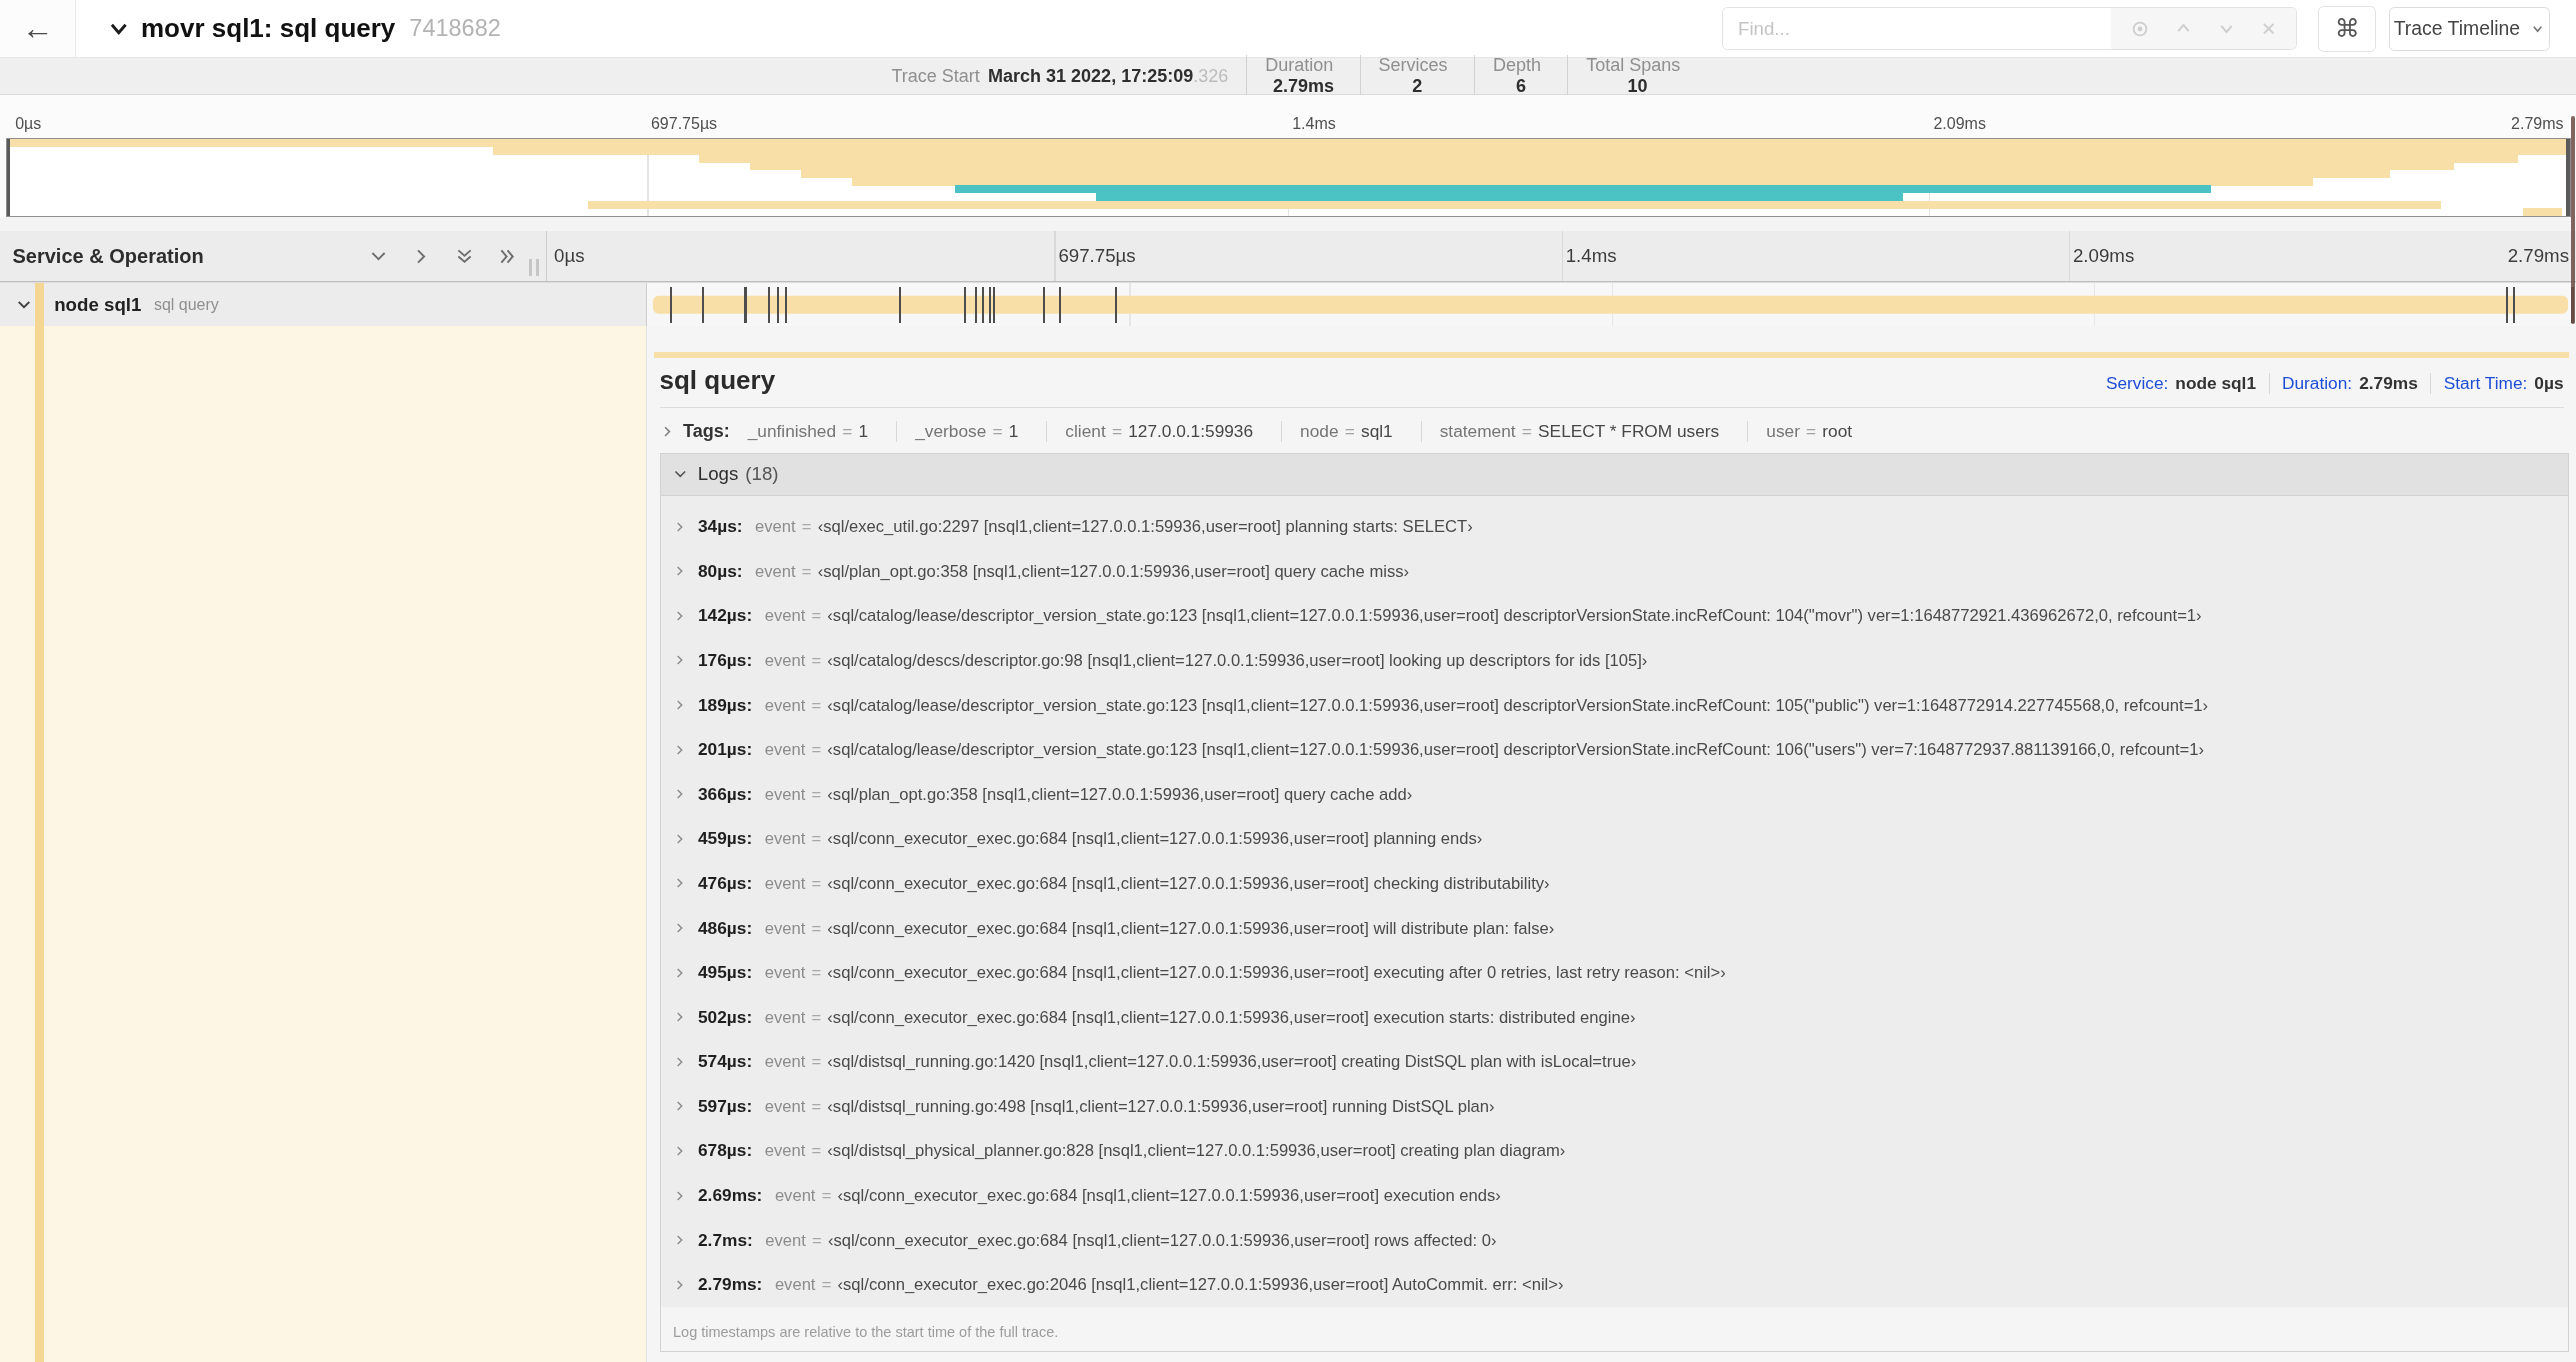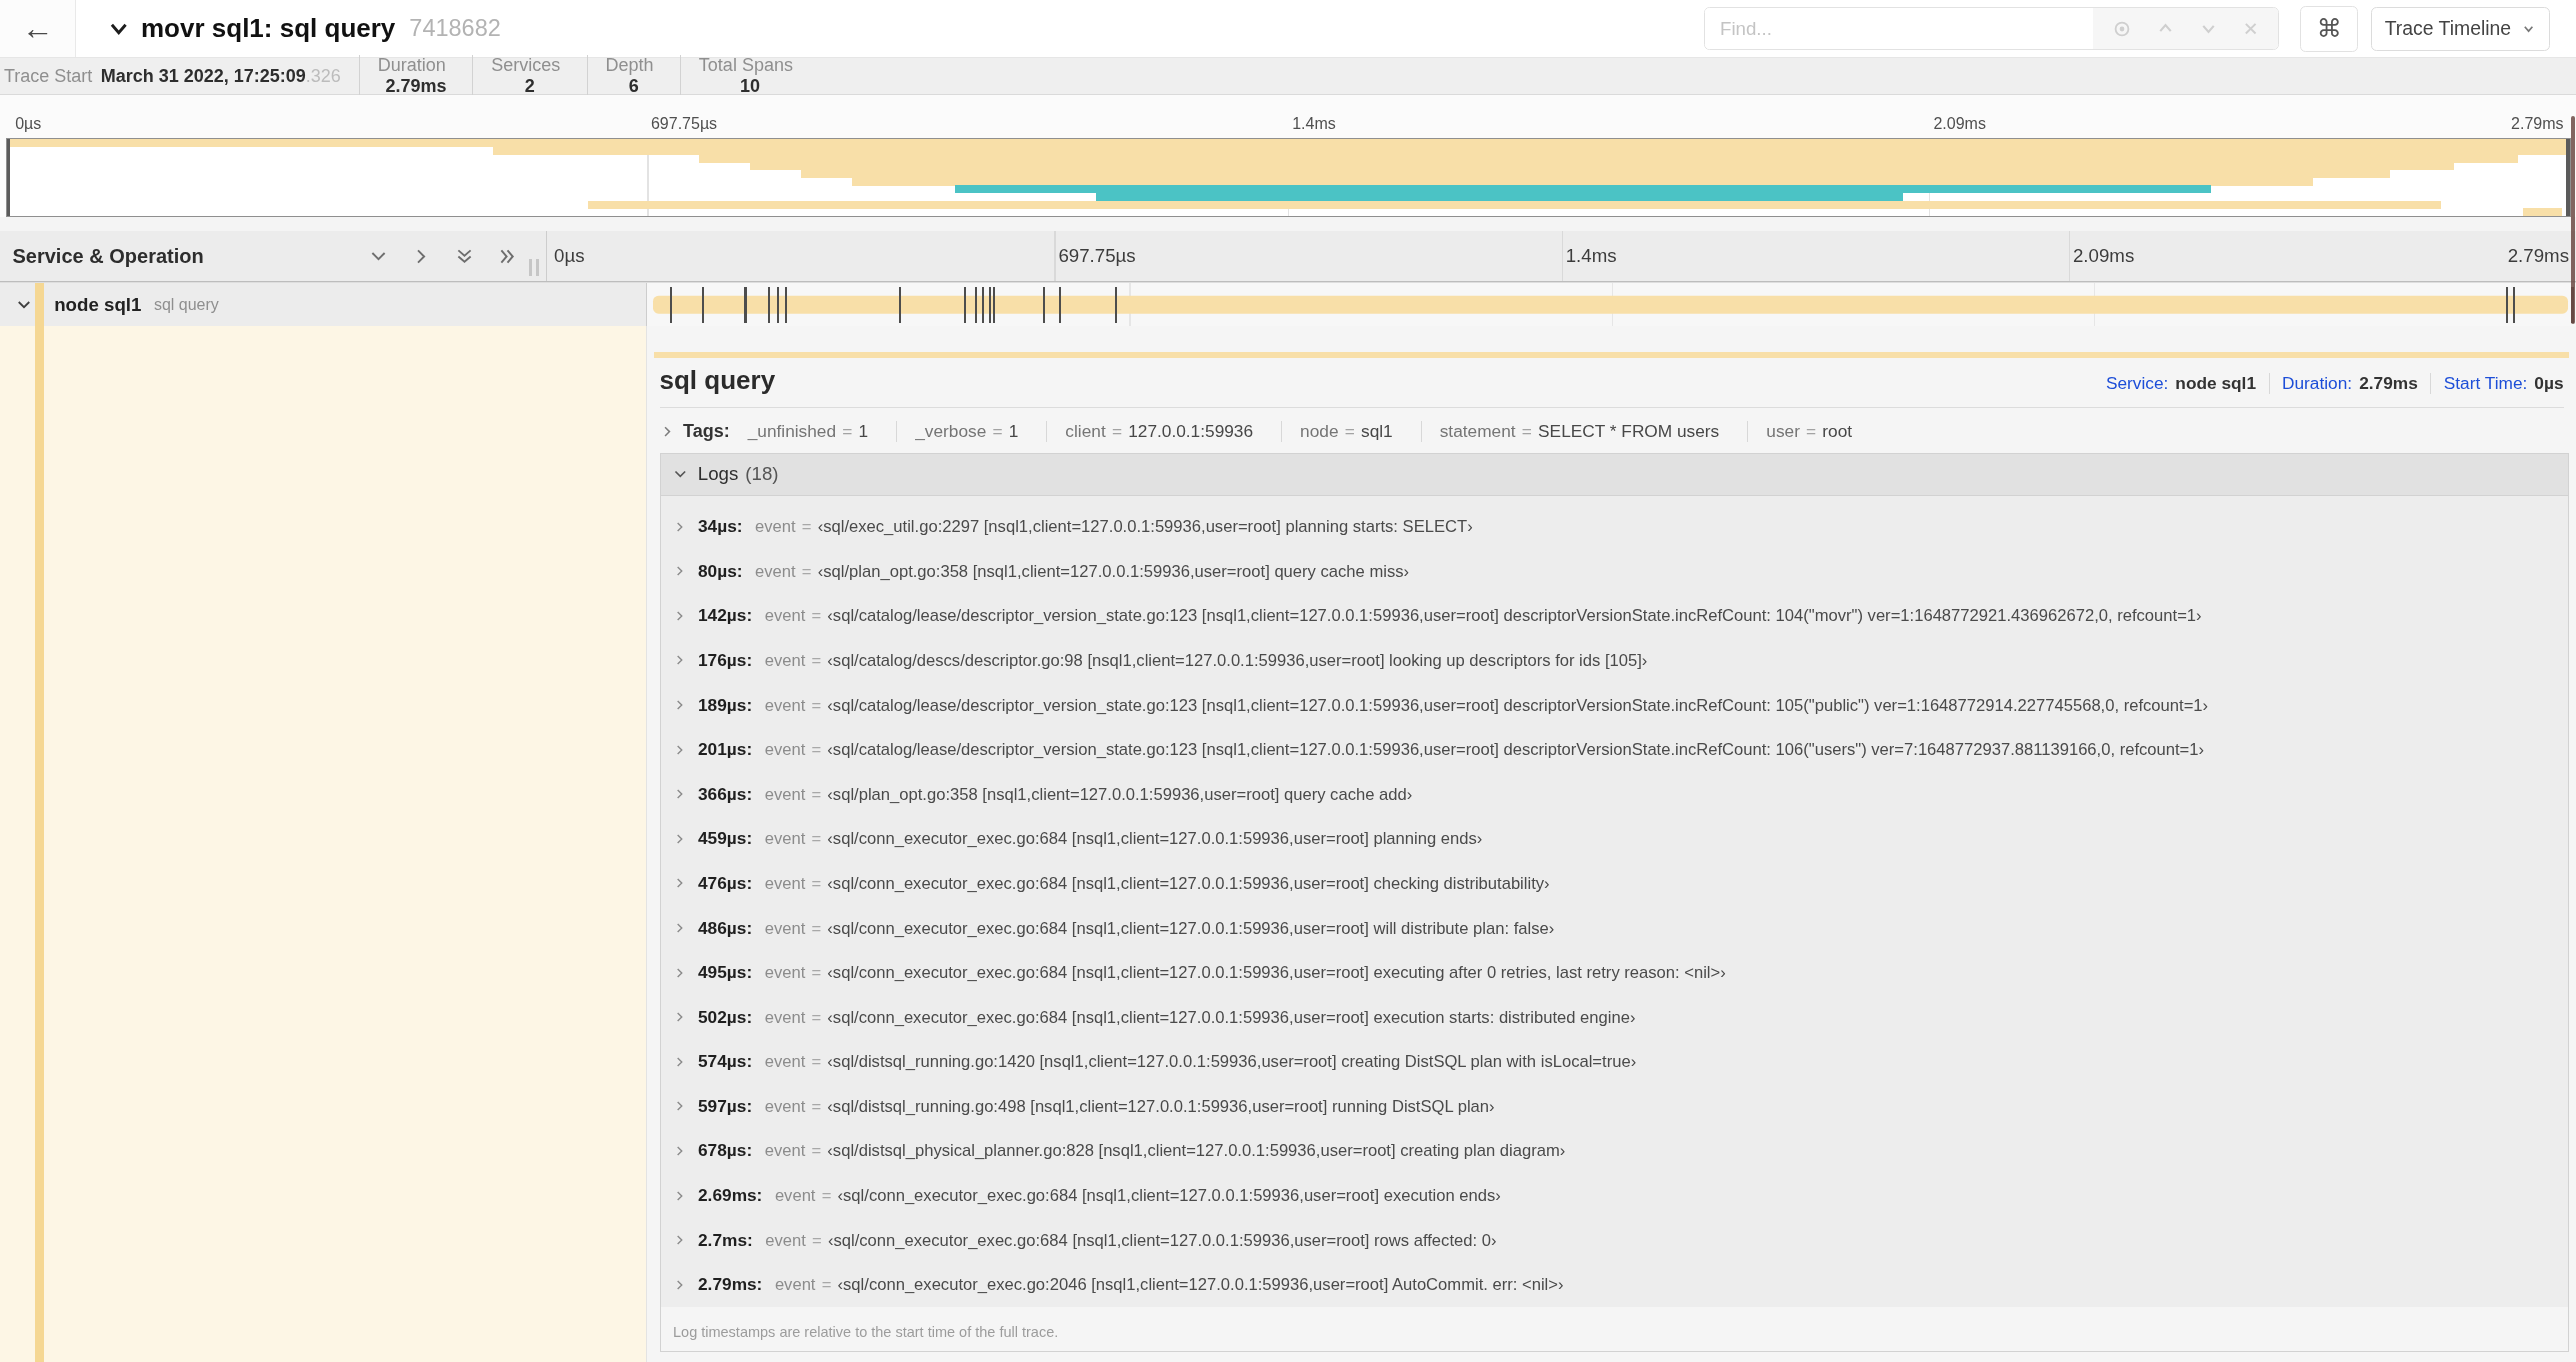--- a/index.html
+++ b/index.html
@@ -12,25 +12,25 @@
   .back-btn{width:76px;height:100%;display:flex;align-items:center;justify-content:center;border-right:1.4px solid #e9e9e9;background:#fcfcfc;font-size:32px;color:#4a4a4a;cursor:pointer;}
   .title-caret{margin-left:30.5px;color:#1d1d1d;}
   .trace-title{margin-left:11px;font-size:26px;font-weight:700;color:#111;white-space:nowrap;}
   .trace-id{margin-left:14px;font-size:23.5px;color:#b3b3b3;}
   .hdr-right{margin-left:auto;display:flex;align-items:center;margin-right:26px;}
   .find-wrap{display:flex;align-items:stretch;height:43px;border:1.4px solid #e2e2e2;border-radius:5.5px;overflow:hidden;background:#fff;}
   .find-input{width:388px;border:0;outline:0;padding:0 15.2px;font-size:18.7px;color:#444;background:#fff;}
   .find-input::placeholder{color:#c4c4c4;}
   .find-suffix{display:flex;align-items:center;gap:22px;padding:0 18px;background:#f6f6f6;color:#cfcfcf;}
   .cmd-btn{margin-left:21px;width:58px;height:46px;border:1.4px solid #e2e2e2;border-radius:5.5px;background:#fff;display:flex;align-items:center;justify-content:center;font-size:25px;color:#555;cursor:pointer;}
-  .view-btn{margin-left:12.5px;height:44px;border:1.4px solid #dcdcdc;border-radius:5.5px;background:#fff;display:flex;align-items:center;gap:9.7px;padding:0 13px;font-size:19.4px;color:#444;cursor:pointer;white-space:nowrap;}
+  .view-btn{margin-left:12.5px;height:44px;border:1.4px solid #dcdcdc;border-radius:5.5px;background:#fff;display:flex;align-items:center;gap:9.7px;padding:0 4px;font-size:19.4px;color:#444;cursor:pointer;white-space:nowrap;}
   .view-btn .caret{color:#777;}
 
   
-  .summary-bar{height:37px;flex:none;background:#efefef;border-bottom:1.4px solid #dadada;display:flex;align-items:center;padding-left:4px;font-size:18px;}
+  .summary-bar{height:37px;flex:none;background:#efefef;border-bottom:1.4px solid #dadada;display:flex;align-items:center;padding-left:4px;font-size:18px;justify-content:center;}
   .sum-item{display:flex;align-items:center;white-space:nowrap;}
   .sum-item + .sum-item{border-left:1.4px solid #d2d2d2;margin-left:18px;padding-left:18px;flex-direction:column;}
   .sum-lbl{color:#8f8f8f;margin-right:8.3px;}
   .sum-val{color:#2e2e2e;font-weight:700;}
   .sum-muted{color:#bcbcbc;}
 
   
   .minimap{background:#fbfbfb;flex:none;}
   .mini-labels{position:relative;height:43px;margin:0 5.5px;}
   .tick-label{position:absolute;bottom:5.5px;font-size:16px;color:#4f4f4f;white-space:nowrap;}

